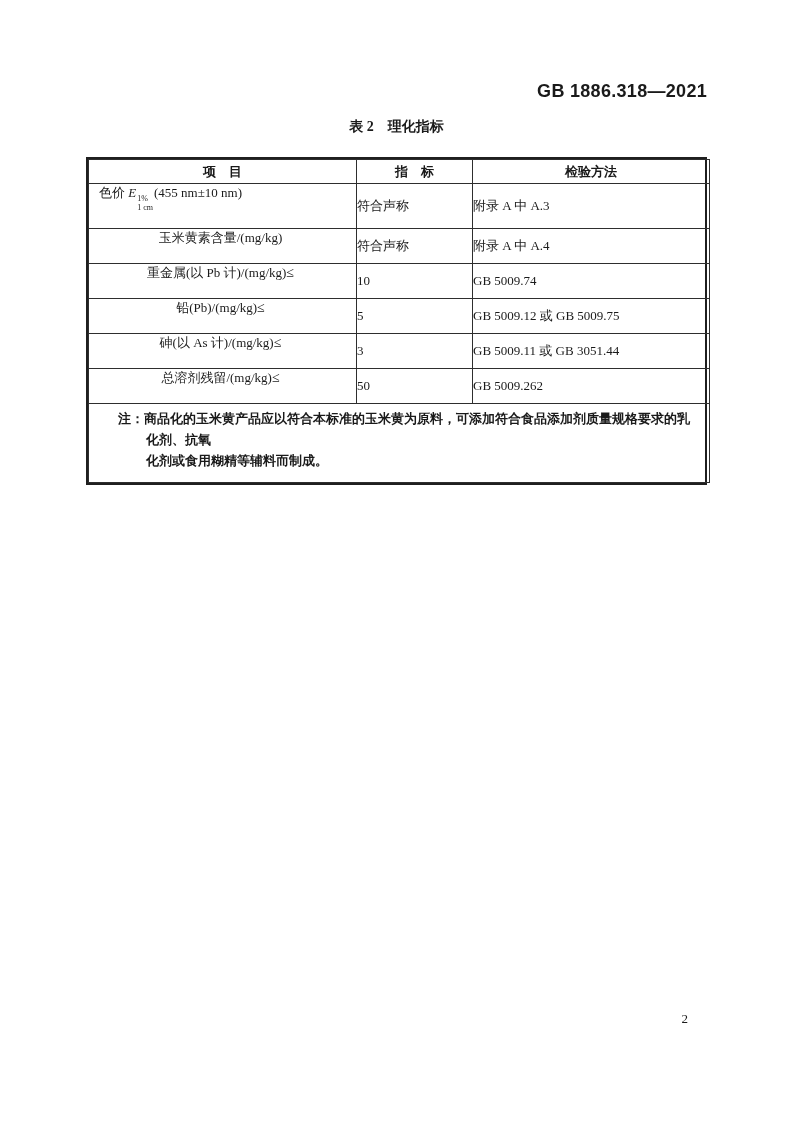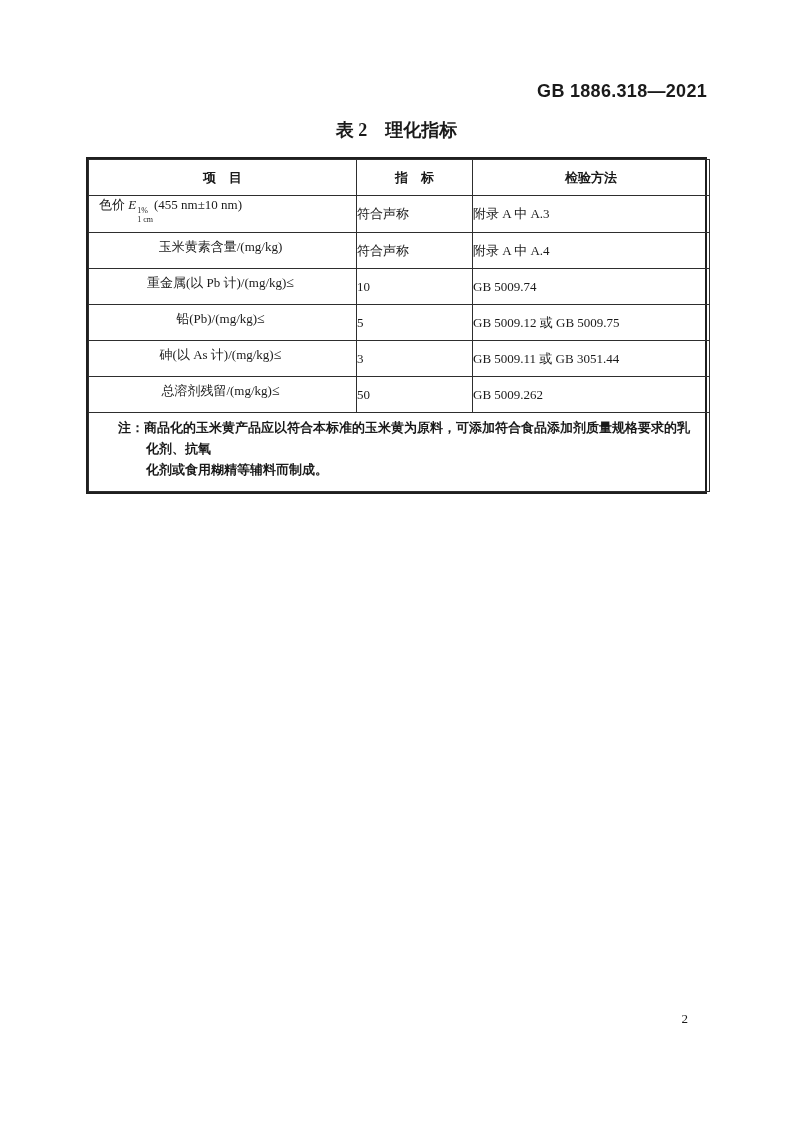--- a/index.html
+++ b/index.html
@@ -20,45 +20,45 @@
     font-size: 18px;
     letter-spacing: 0.3px;
   }
   .table-title {
     position: absolute;
     top: 118px;
     left: 86px;
     width: 621px;
     text-align: center;
     font-weight: bold;
-    font-size: 18px;
+    font-size: 14px;
   }
   .table-wrap {
     position: absolute;
     top: 157px;
     left: 86px;
     width: 621px;
     border: 2px solid #1f1f1f;
   }
   table.spec {
     width: 100%;
     border-collapse: collapse;
     table-layout: fixed;
   }
   table.spec th, table.spec td {
     border: 1px solid #2e2e2e;
     font-size: 13px;
-    height: 36px;
+    height: 24px;
     vertical-align: middle;
   }
   table.spec th {
     font-weight: bold;
     text-align: center;
   }
-  td.item-cell { padding: 0 14px 8px 10px; }
+  td.item-cell { padding: 0 14px 16px 10px; }
   .item-flex {
     display: flex;
     justify-content: center;
     align-items: center;
   }
   .limit-symbol { font-size: 14px; }
   td.center { text-align: left; }
   .e-italic { font-style: italic; }
   .estack {
     display: inline-flex;

